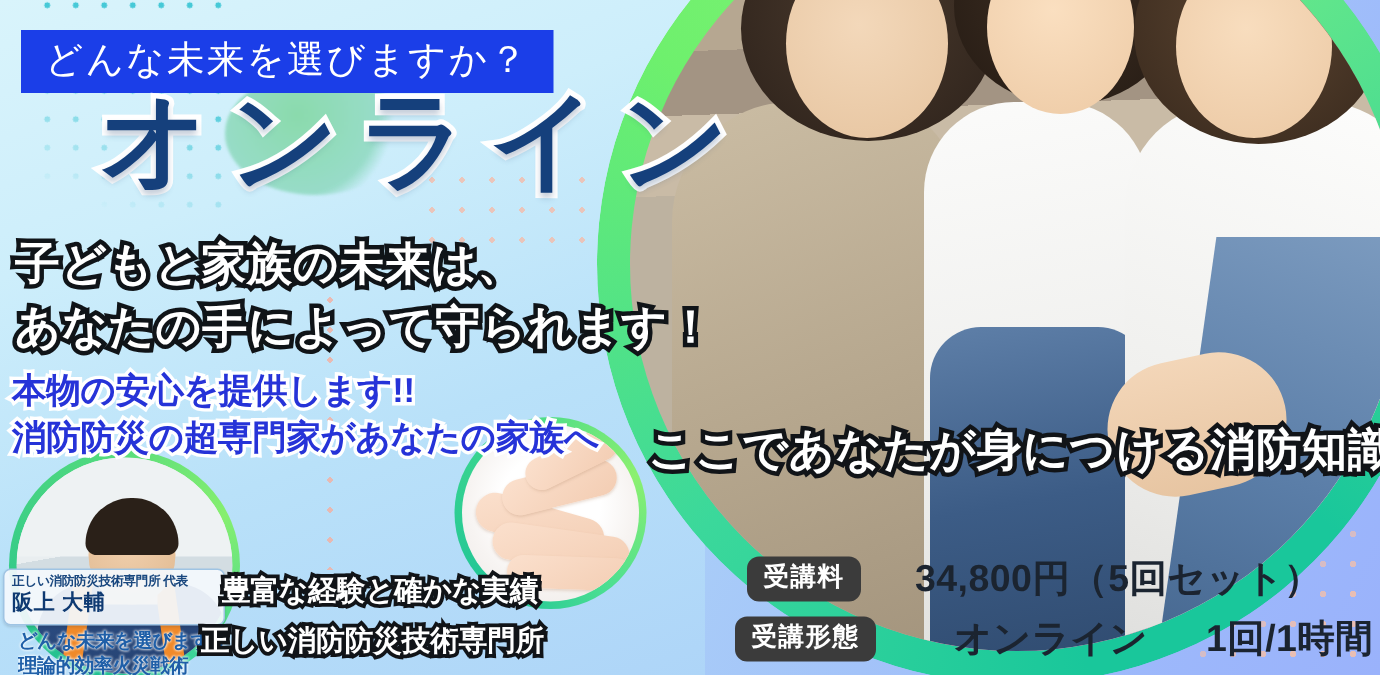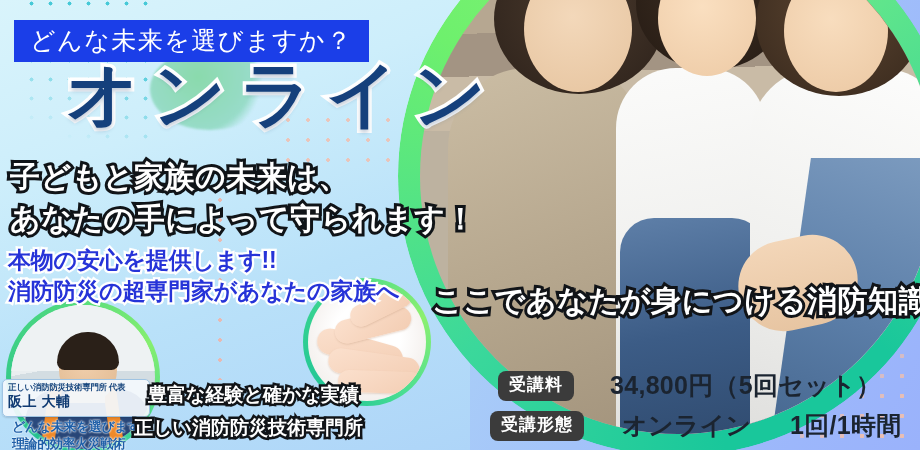--- a/index.html
+++ b/index.html
@@ -257,21 +257,21 @@
   .spec .badge{
     background:#3b3b3b;color:#fff;border-radius:8px;
     font-size:17px;font-weight:bold;letter-spacing:1px;
     padding:4px 11px 6px 11px;line-height:20px;white-space:nowrap;
   }
   .spec .val{
     color:#1b2430;font-size:25px;font-weight:bold;white-space:nowrap;
     letter-spacing:.3px;
   }
   .spec-1 .val{margin-left:36px;}
-  .spec-2 .val{margin-left:38px;}
+  .spec-2 .val{margin-left:52px;}
   .spec-2 .val .gap{display:inline-block;width:24px;}
 </style>
 </head>
 <body>
 
 <div id="banner">
 
   <div class="bg-base"></div>
   <div class="bg-left-wash"></div>
 

